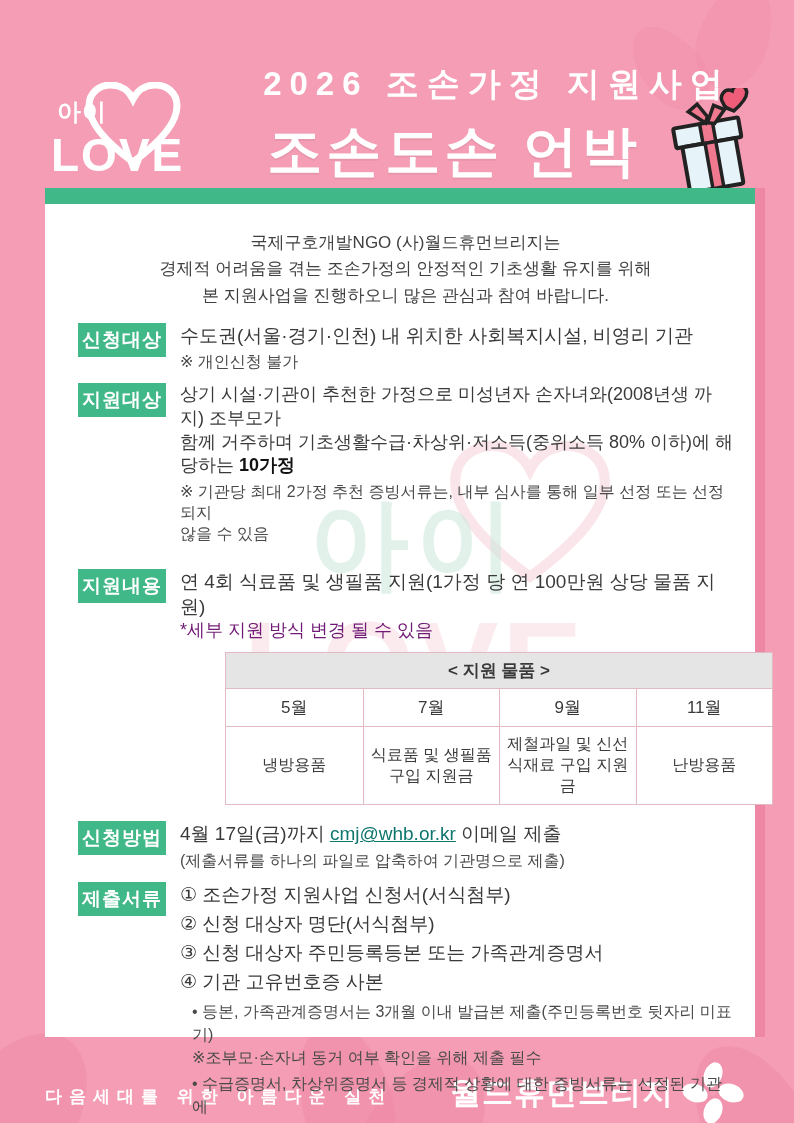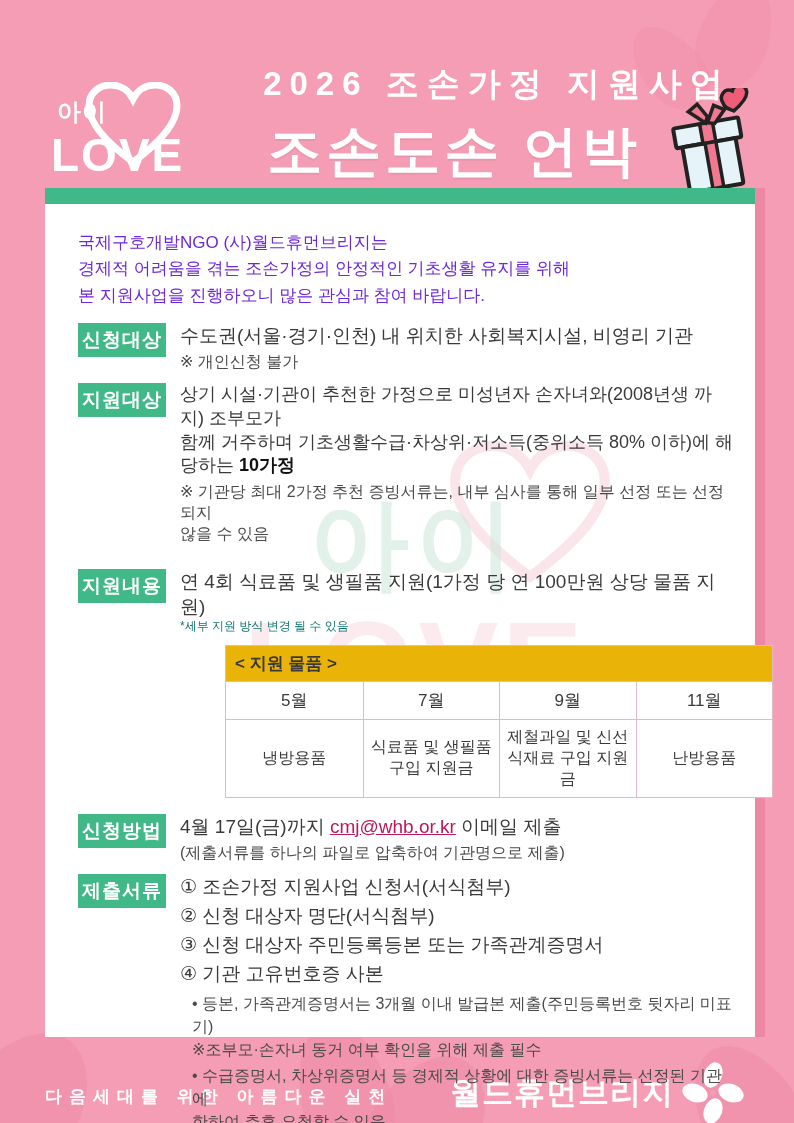--- a/index.html
+++ b/index.html
@@ -32,42 +32,42 @@
   .card .greenbar { height:16px; background:#41B888; }
   .card-inner { position:relative; padding:14px 22px 0 33px; z-index:2; }
 
   
   .wm { position:absolute; left:150px; top:290px; width:440px; z-index:1; text-align:center; pointer-events:none; }
   .wm .wm-ai   { font-size:100px; font-weight:bold; color:#CBE8DB; opacity:.55; letter-spacing:6px; }
   .wm .wm-love { font-size:120px; font-weight:bold; color:#F9D9E1; opacity:.55; letter-spacing:4px; margin-top:-18px; }
   .wm .wm-slogan { font-size:15px; color:#EFC9D4; letter-spacing:8px; opacity:.7; margin-top:10px; }
   .wm-heart { position:absolute; left:250px; top:-40px; opacity:.5; }
 
-  .intro { color:#6d28d9; font-size:17px; line-height:1.55; padding:12px 0 14px 0; }
+  .intro { text-align:center; color:#404040; font-size:17px; line-height:1.55; padding:12px 0 14px 0; }
 
   .row { display:flex; align-items:flex-start; margin-bottom:11px; position:relative; }
   .label { flex:none; width:88px; background:#41B888; color:#fff; font-size:19px; font-weight:bold;
            text-align:center; padding:4px 0; letter-spacing:1px; }
   .content { padding-left:14px; color:#3A3A3A; font-size:19px; line-height:1.32; }
   .content .note { font-size:16px; color:#4a4a4a; margin-top:3px; }
-  .content .small { font-size:12px; color:#0f766e; }
+  .content .small { font-size:18px; color:#701a75; }
   .pre { white-space:pre-line; }
   .b { font-weight:bold; color:#111; }
   .mb-lg { margin-bottom:24px; }
 
   
   .gtable { margin:10px 0 16px 147px; width:548px; border:1px solid #E3B9C4; font-size:16px; color:#3A3A3A; background:#fff; }
-  .t-title { background:#eab308; font-weight:bold; font-size:17px; padding:6px 9px; border-bottom:1px solid #E3B9C4; }
+  .t-title { background:#e5e5e5; text-align:center; font-weight:bold; font-size:17px; padding:6px 0; border-bottom:1px solid #E3B9C4; }
   .t-grid { display:grid; grid-template-columns:1fr 1fr 1fr 1fr; }
   .t-cell { text-align:center; padding:7px 2px; border-left:1px solid #E3B9C4; white-space:pre-line; }
   .t-cell:first-child { border-left:none; }
   .t-months .t-cell { font-weight:normal; font-size:17px; border-bottom:1px solid #E3B9C4; }
   .t-items .t-cell { min-height:52px; display:flex; align-items:center; justify-content:center; }
 
-  .email { color:#be185d; }
+  .email { color:#0f766e; }
   .doclist { list-style:none; }
   .doclist li { margin-bottom:4px; }
   .bullets { list-style:none; font-size:16px; color:#4a4a4a; line-height:1.45; margin-top:6px; }
   .bullets li { white-space:pre-line; margin-bottom:2px; padding-left:12px; }
 
   
   .footer-slogan { position:absolute; left:45px; top:1085px; color:#fff; font-size:17px; font-weight:bold; letter-spacing:7px; }
   .footer-logo { position:absolute; right:50px; top:1062px; display:flex; align-items:center; }
   .footer-logo .name { color:#fff; font-size:31px; font-weight:bold; letter-spacing:1px; margin-right:8px;font-family:Liberation Mono, monospace; }
 </style>

